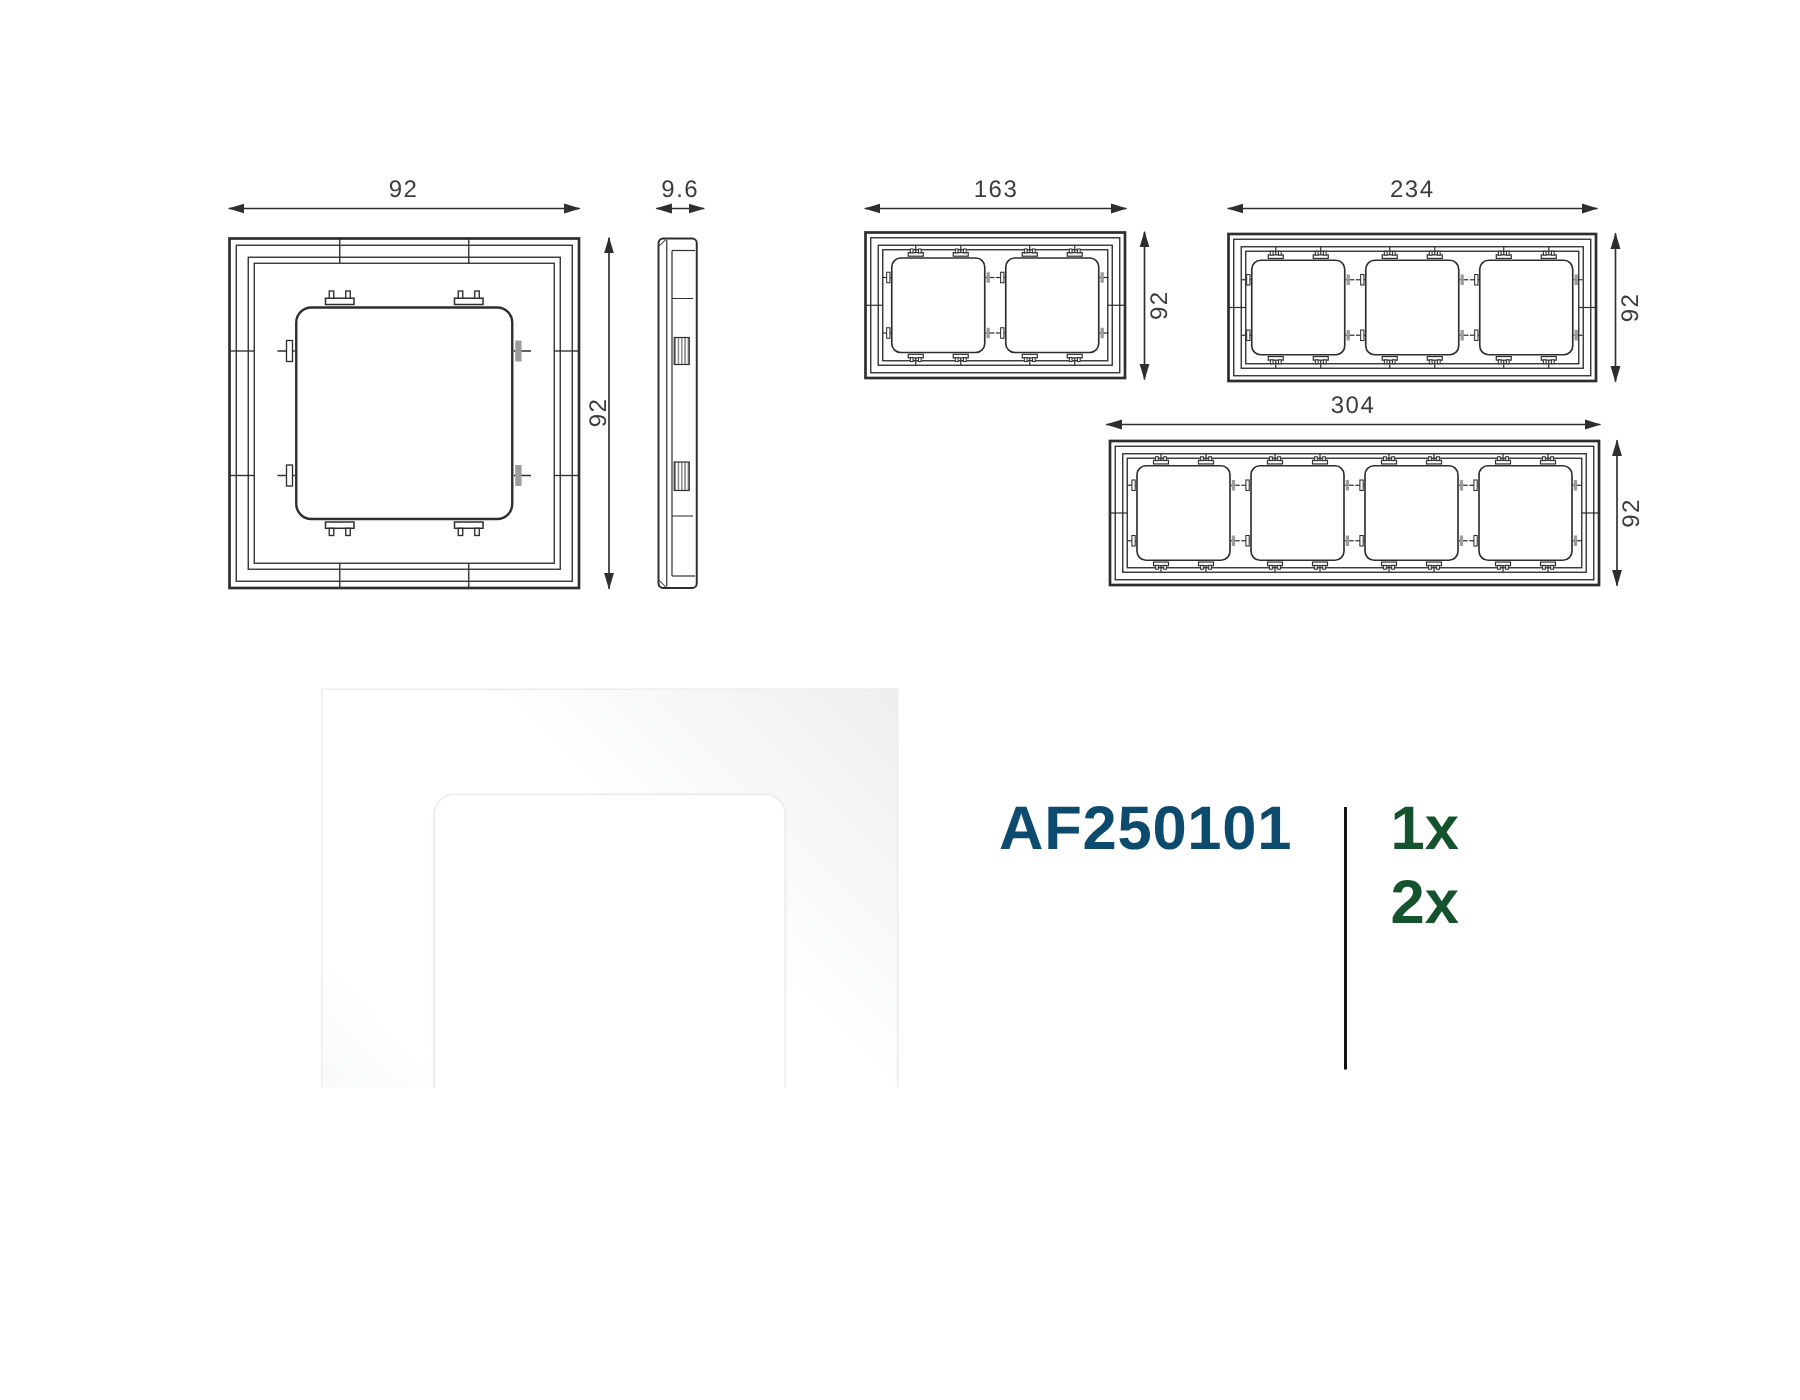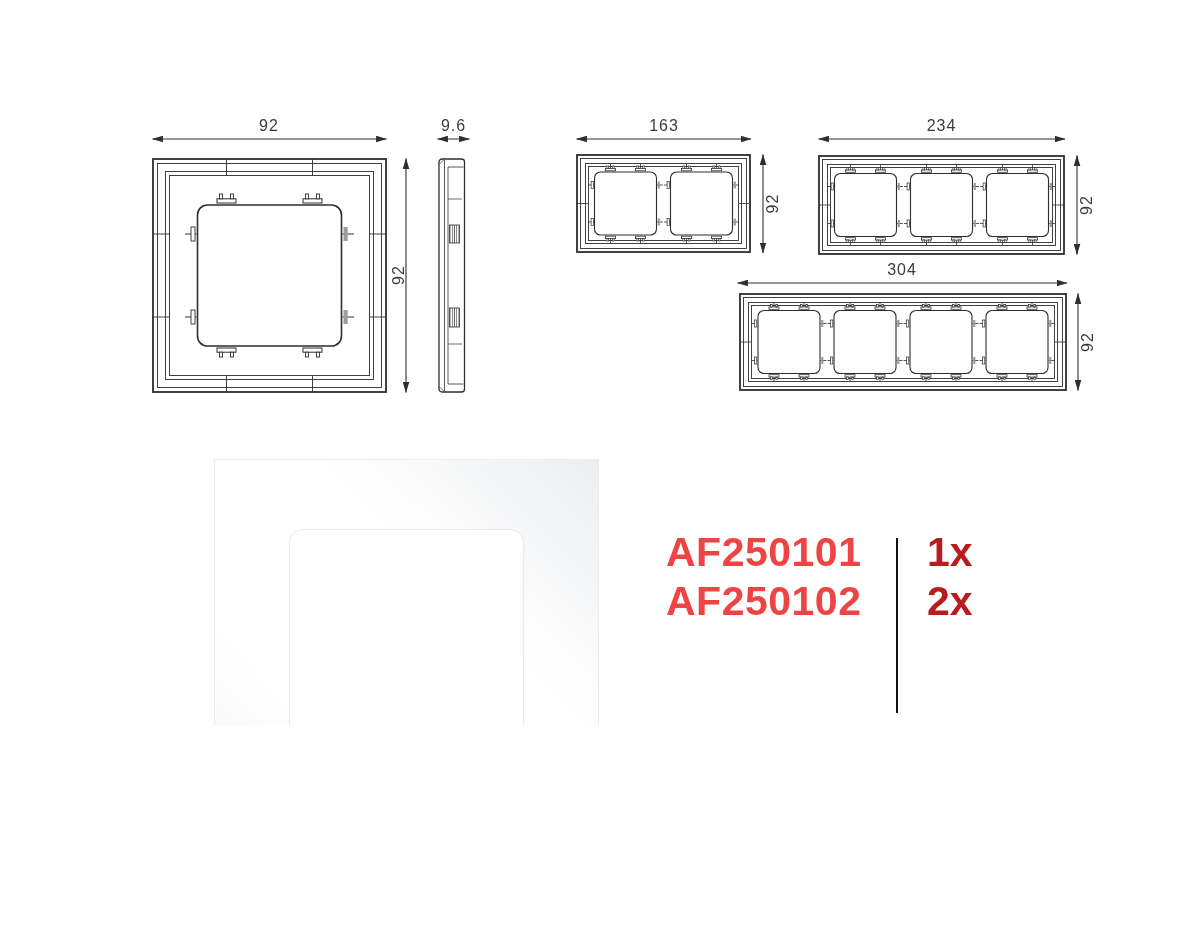--- a/index.html
+++ b/index.html
@@ -9,22 +9,22 @@
   svg text.dim{font-family:"Liberation Sans",sans-serif;font-size:16px;fill:#3c3c3c;letter-spacing:1px;}
   .photo{position:absolute;left:214px;top:459px;width:383px;height:385px;background:#ffffff;
          border:1px solid #ececec;
          background-image:linear-gradient(225deg,#eceef0 0%,rgba(255,255,255,0) 36%),
                           linear-gradient(45deg,#eff1f3 0%,rgba(255,255,255,0) 28%);}
   .photo-opening{position:absolute;left:74px;top:69px;width:233px;height:235px;background:#ffffff;
          border:1px solid #e9ebec;border-radius:14px;
          box-shadow:0 1px 2px rgba(0,0,0,0.03);}
   .codes{position:absolute;left:666px;top:528px;width:430px;}
   .code-row{position:relative;height:49px;line-height:49px;white-space:nowrap;}
-  .code-row .code{font-size:41px;font-weight:bold;color:#ef4444;letter-spacing:0.5px;}
-  .code-row .qty{position:absolute;left:261px;top:0;font-size:41px;font-weight:bold;color:#b91c1c;}
+  .code-row .code{font-size:41px;font-weight:bold;color:#0c4a6e;letter-spacing:0.5px;}
+  .code-row .qty{position:absolute;left:261px;top:0;font-size:41px;font-weight:bold;color:#14532d;}
   .table-divider{position:absolute;left:896px;top:538px;width:2px;height:175px;background:#131313;}
 </style>
 </head>
 <body>
 
 <div class="canvas">
 
   <svg width="0" height="0" style="position:absolute" aria-hidden="true">
     <defs>
       <marker id="dim-arrow" viewBox="0 0 10 6" refX="9.5" refY="3" markerWidth="11" markerHeight="7" orient="auto-start-reverse" markerUnits="userSpaceOnUse">
@@ -219,19 +219,18 @@
   <div class="photo">
     <div class="photo-opening"></div>
   </div>
 
   <div class="codes">
     <div class="code-row">
       <span class="code">AF250101</span>
       <span class="qty">1x</span>
     </div>
     <div class="code-row">
-      <span class="code">AF250102</span>
       <span class="qty">2x</span>
     </div>
   </div>
   <div class="table-divider"></div>
 
 </div>
 
 </body></html>

